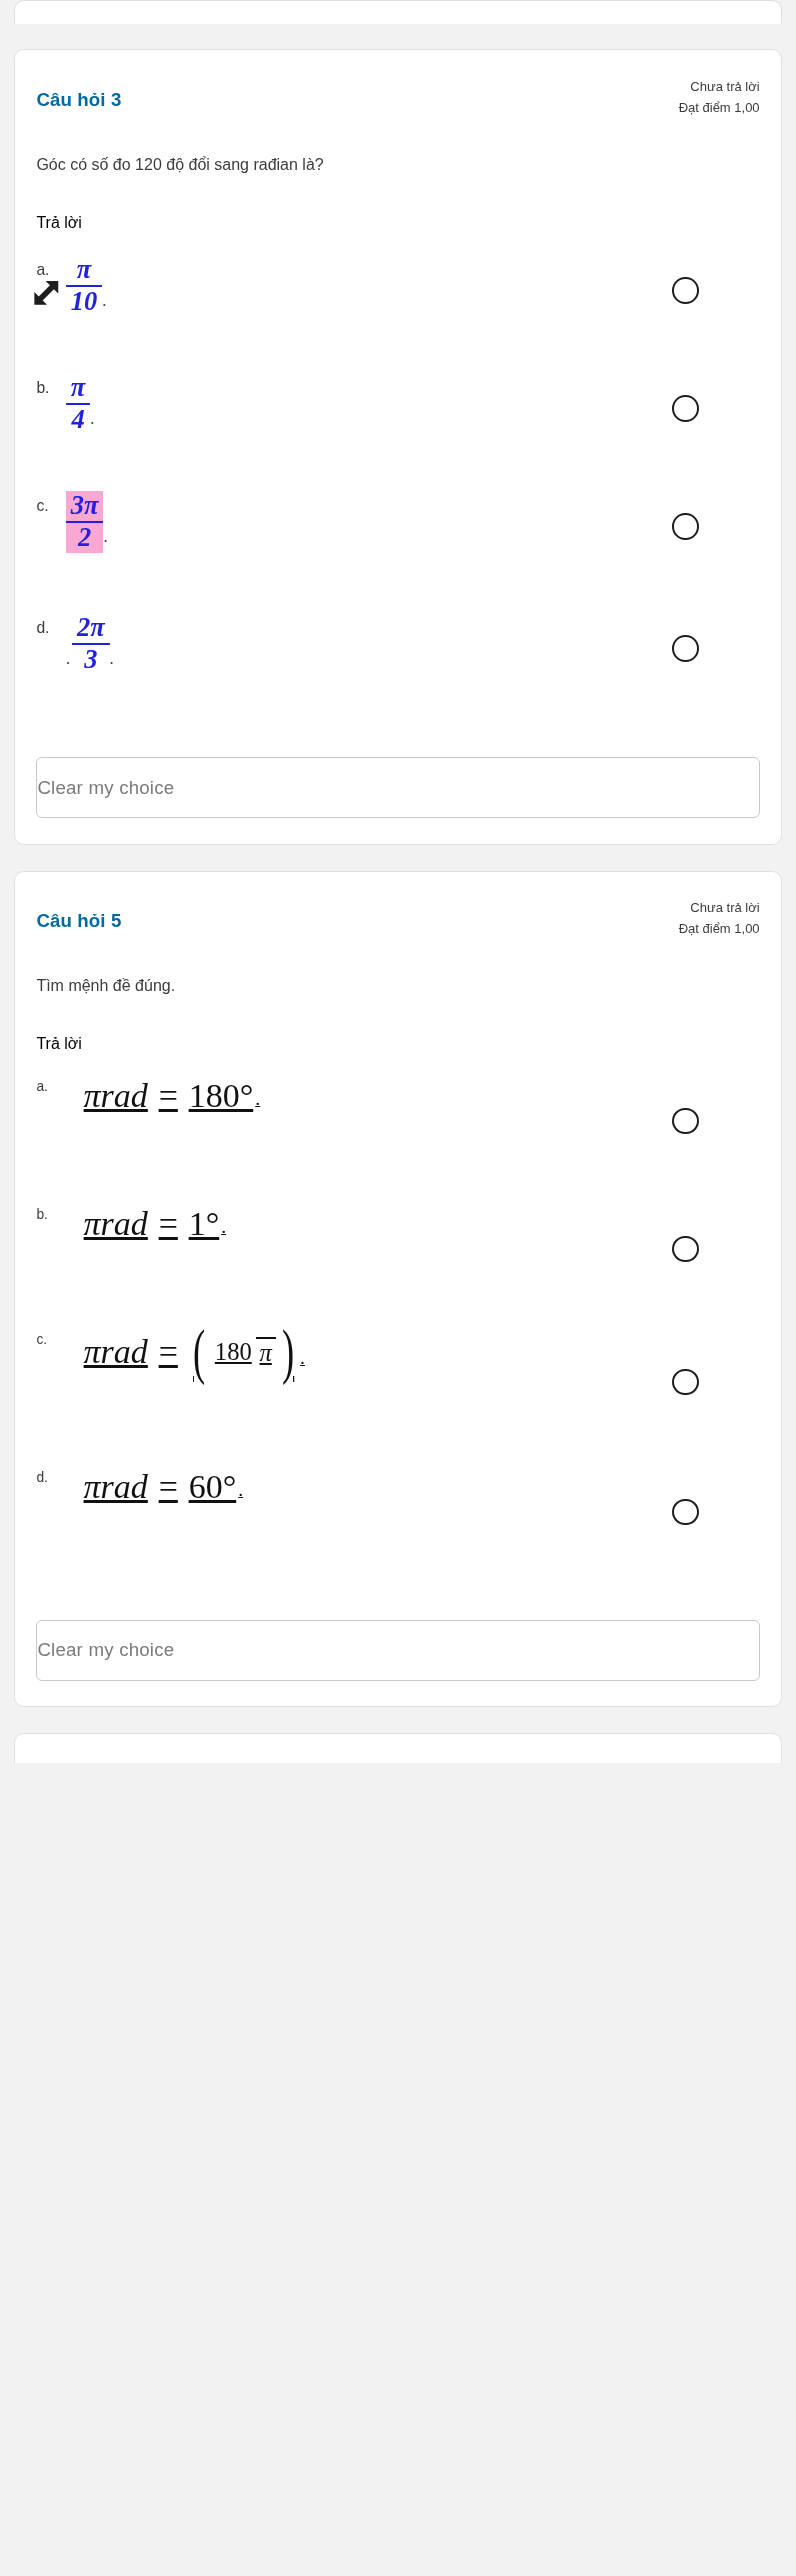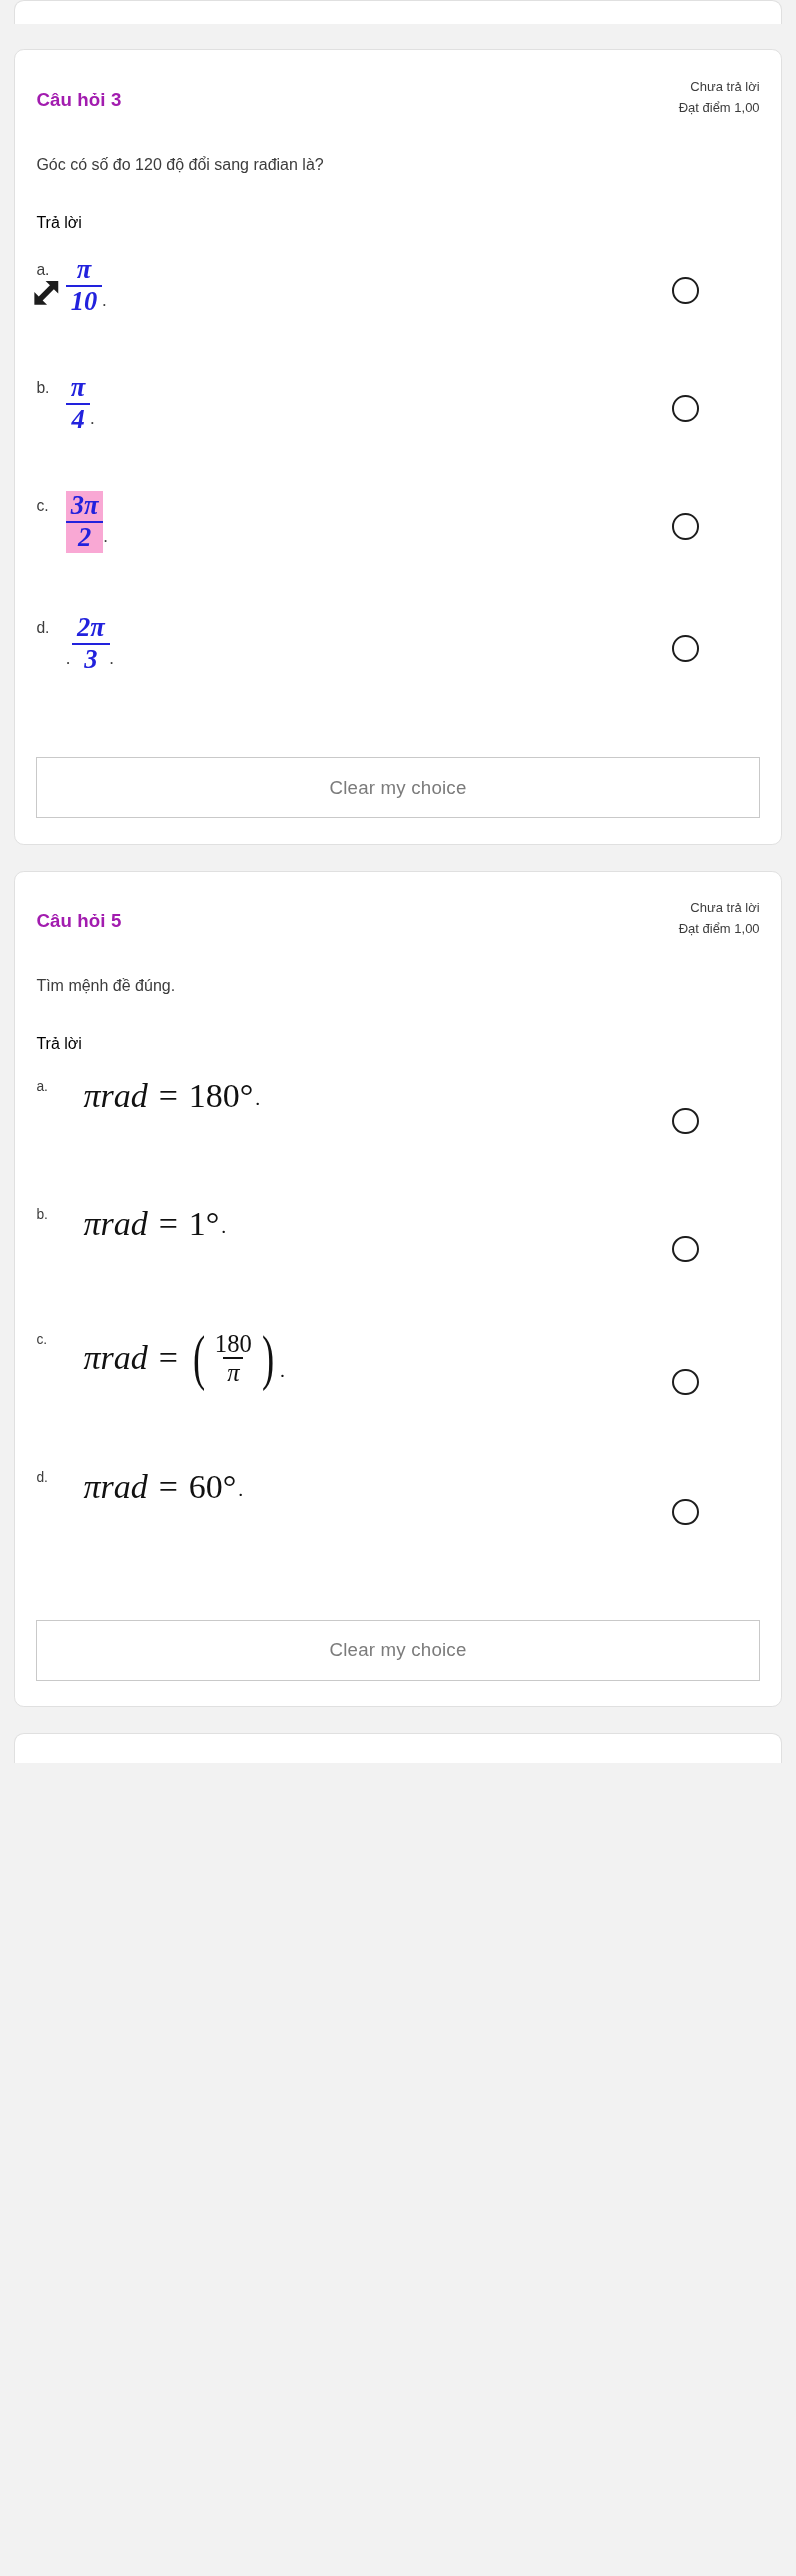--- a/index.html
+++ b/index.html
@@ -49,21 +49,21 @@
   
   .qhead{
     display:flex;
     justify-content:space-between;
     align-items:flex-start;
     padding-top:25.6px;
   }
   .qtitle{
     font-size:18.7px;
     font-weight:bold;
-    color:#a21caf;
+    color:#0369a1;
     letter-spacing:0.1px;
     line-height:1.45;
     padding-top:9.8px;
   }
   .qstate{
     text-align:right;
     font-size:13px;
     color:#3c3c3c;
     line-height:1.62;
   }
@@ -153,58 +153,58 @@
 
   
   .mathexpr{
     font-family:"Liberation Serif", serif;
     font-size:34px;
     color:#111;
     white-space:nowrap;
     display:flex;
     align-items:center;
     padding-left:17.7px;
+    text-decoration:underline;
   }
   .mi{font-style:italic;}
   .mop{font-style:normal;padding:0 10.8px;}
   .mn{font-style:normal;}
   .mdot{font-size:19.7px;align-self:flex-end;padding-bottom:4.9px;padding-left:2px;}
   .paren{
     font-size:61px;
     font-style:normal;
     line-height:0.72;
     display:inline-block;
     transform:scaleX(.6);
   }
   .ifrac{
     display:inline-flex;
-    flex-direction:column;
     align-items:center;
     font-size:24.6px;
     line-height:1.12;
     vertical-align:middle;
     margin:0 2px;
   }
   .ifrac .inum{padding:0 3.9px;}
   .ifrac .iden{padding:0 3.9px;border-top:2px solid #111;font-style:italic;}
 
   
   .clearbtn{
     display:block;
     width:100%;
     box-sizing:border-box;
     margin-top:25.6px;
     background:#ffffff;
     border:1px solid #c9c9c9;
-    border-radius:0;
+    border-radius:6px;
     color:#7b7b7b;
     font-size:18.7px;
     font-family:"Liberation Sans", sans-serif;
     padding:18.7px 0;
-    text-align:center;
+    text-align:left;
     letter-spacing:0.2px;
     cursor:pointer;
   }
 
   
   .resize-cursor{
     position:absolute;
     width:39px;height:39px;
     pointer-events:none;
   }

